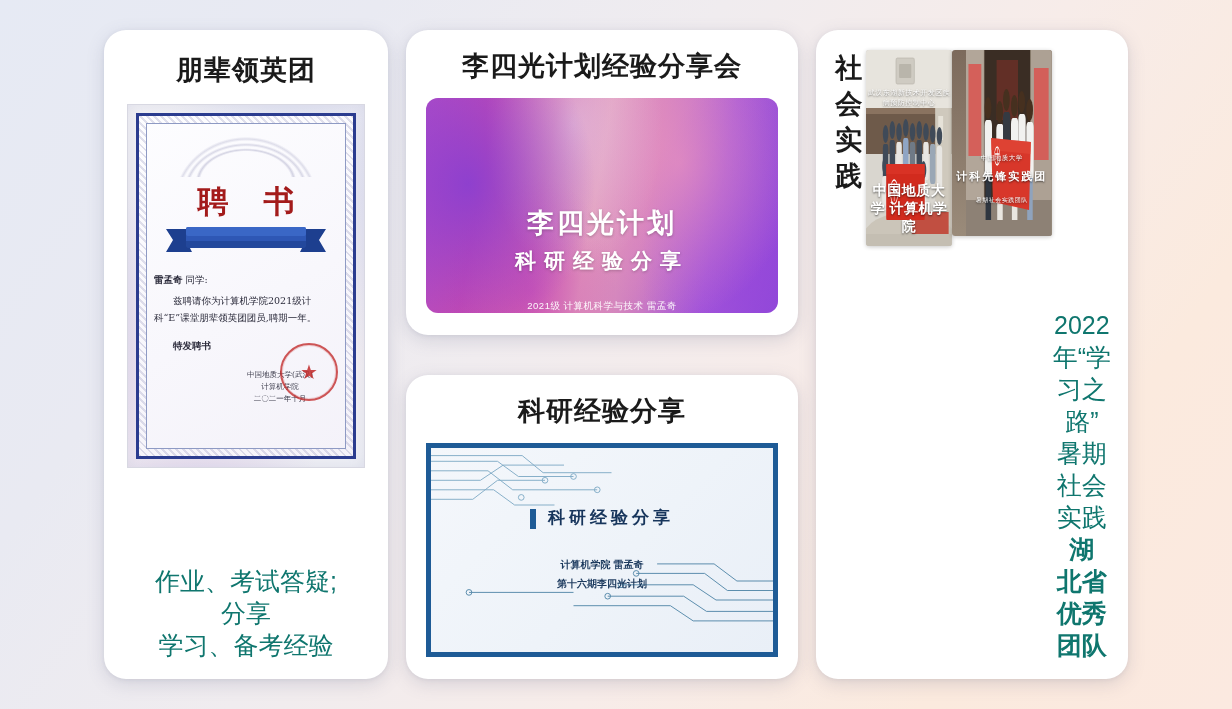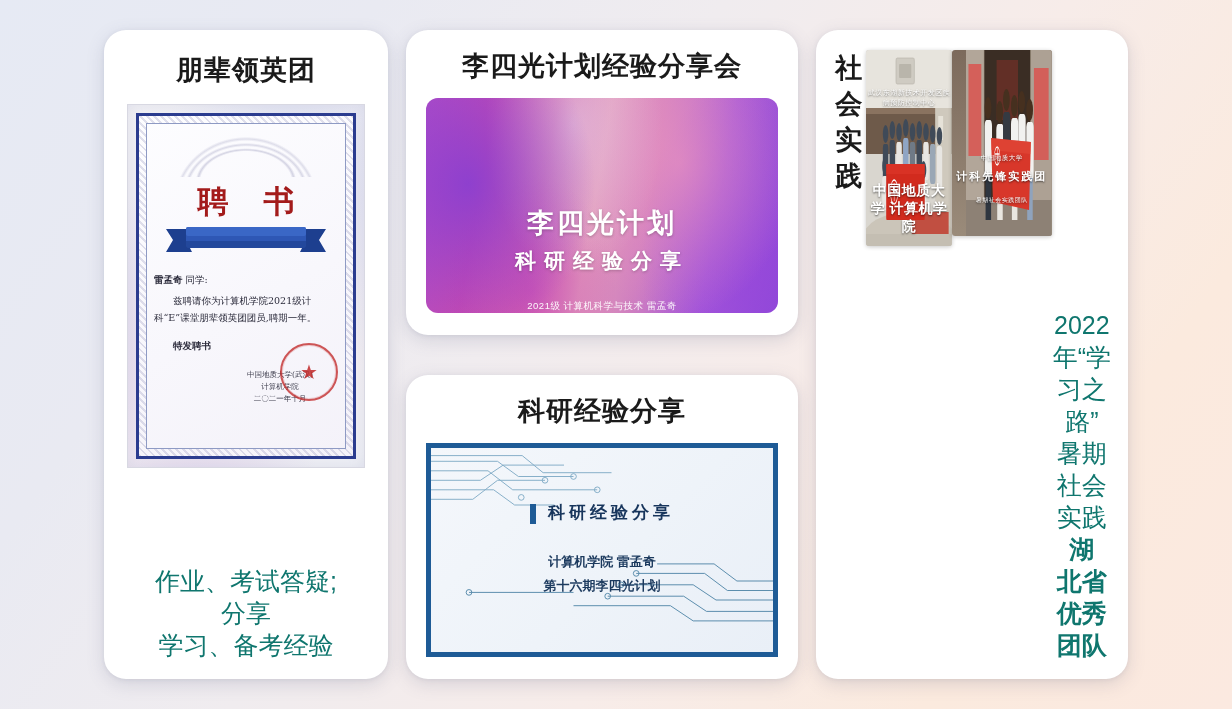--- a/index.html
+++ b/index.html
@@ -165,21 +165,21 @@
   .slide-res-text { position: relative; text-align: center; }
   .res-h1 {
     font-size: 17px; font-weight: bold; color: #17355c; letter-spacing: 4px;
     font-family: "DejaVu Serif","Liberation Serif",serif;
     position: relative; padding-left: 18px; display:inline-block;
   }
   .res-h1::before {
     content:""; position:absolute; left:0; top: 3px;
     width: 6px; height: 20px; background:#1e5b96;
   }
-  .res-sub { font-size: 13px; color:#1c3a5e; line-height: 1.9; margin-top: 26px; font-weight:bold; }
+  .res-sub { font-size: 10px; color:#1c3a5e; line-height: 1.9; margin-top: 26px; font-weight:bold; }
 
   
   .col3 { padding: 0 8px; display: flex; }
   .card-sp { width: 100%; padding: 20px 16px 18px; display: flex; }
   .card-sp .card-title { font-size: 27px; margin-bottom: 14px; }
 
   .photo {
     border-radius: 3px; overflow: hidden; position: relative;
     box-shadow: 0 1px 4px rgba(0,0,0,.22);
   }

